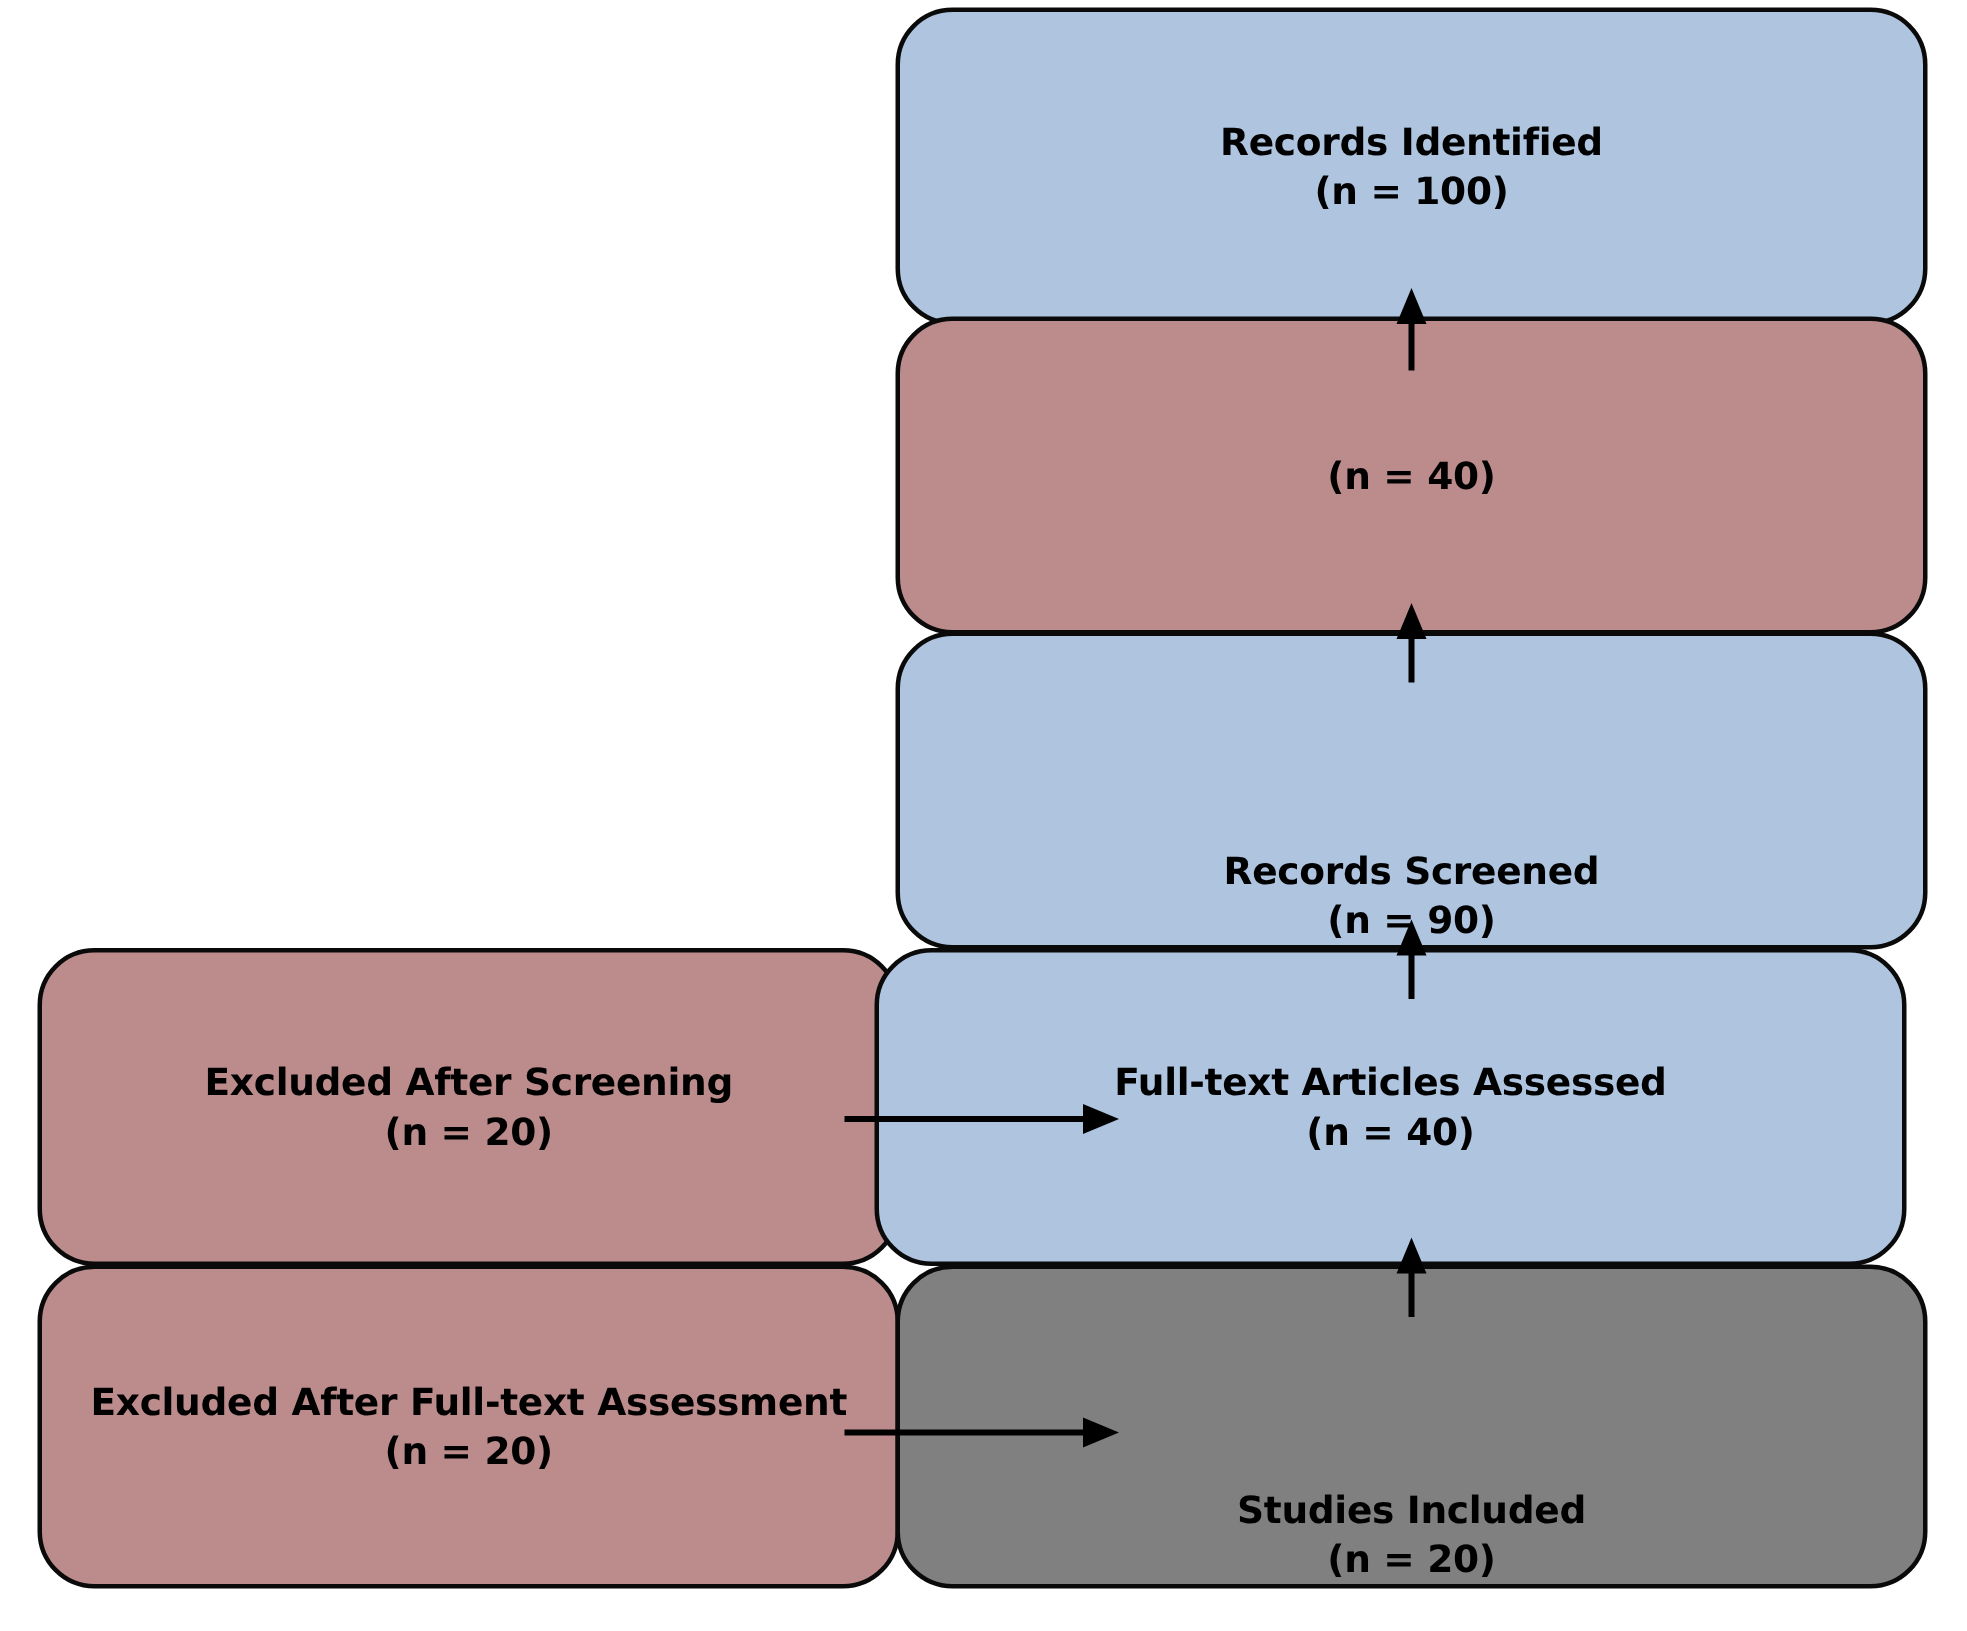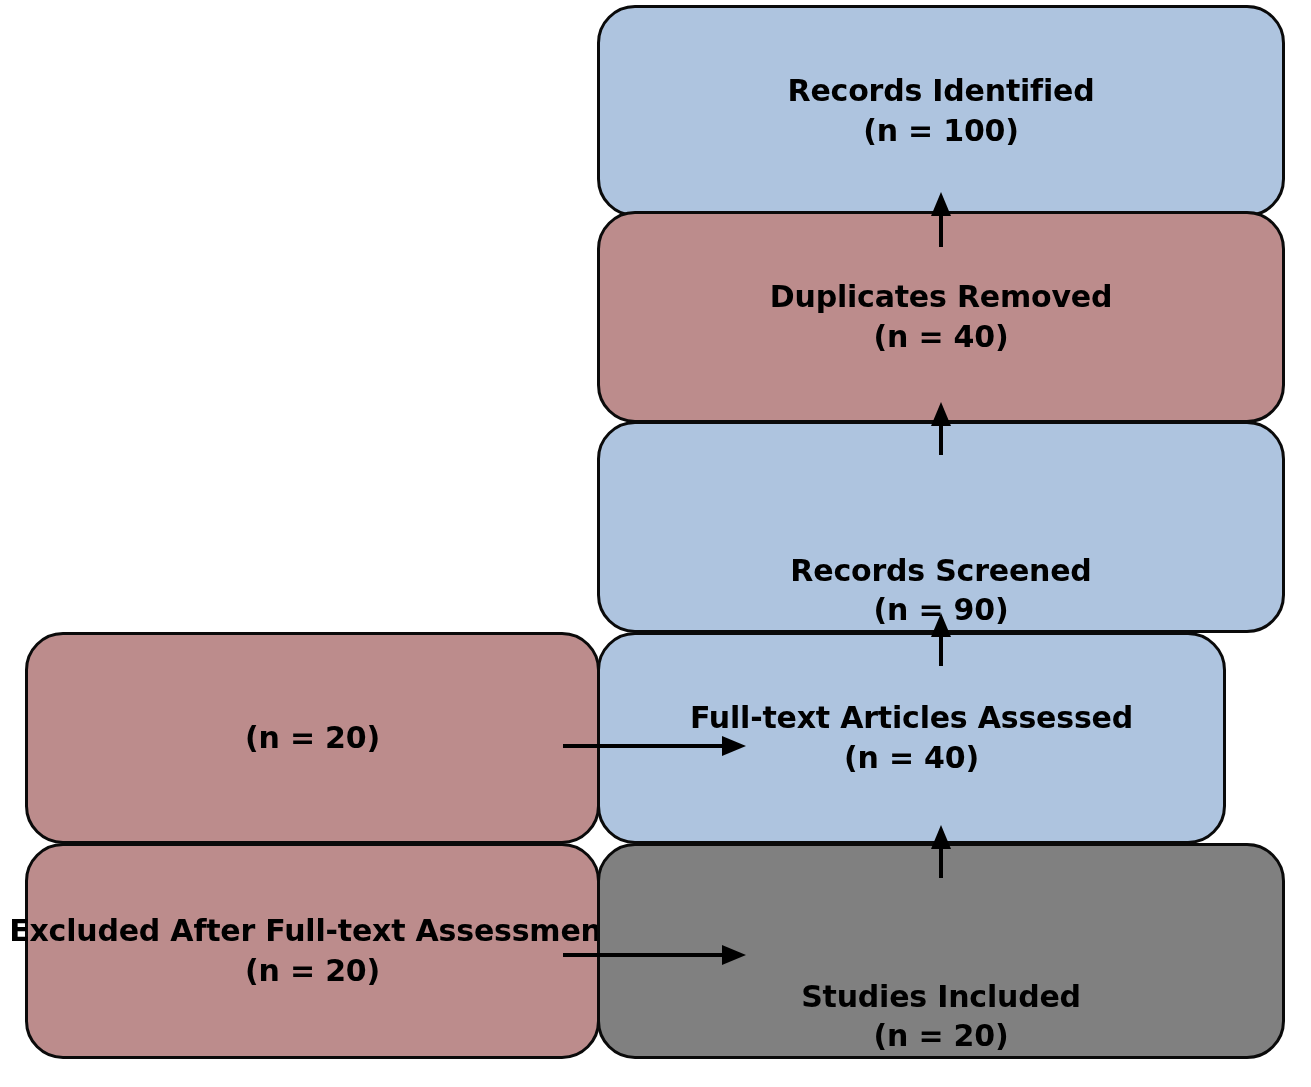--- a/index.html
+++ b/index.html
@@ -27,21 +27,21 @@
     border: 3px solid #0a0a0a;
     border-radius: 38px;
     display: flex;
     align-items: center;
     justify-content: center;
     text-align: center;
   }
   .node-label {
     font-family: "DejaVu Sans", sans-serif;
     font-weight: bold;
-    font-size: 30px;
+    font-size: 25px;
     line-height: 1.32;
     color: #000000;
     white-space: nowrap;
     letter-spacing: -0.2px;
   }
   .node-label .count {
     display: block;
   }
   
   .fill-blue { background: #aec4df; }
@@ -84,39 +84,39 @@
 
   <div class="node fill-blue z1" style="left:597px; top:5px; width:688px; height:212px;">
     <div class="node-label">
       <span>Records Identified</span>
       <span class="count">(n = 100)</span>
     </div>
   </div>
 
   <div class="node fill-pink z2" style="left:597px; top:211px; width:688px; height:212px;">
     <div class="node-label">
-      <span>Duplicates Removed</span>
       <span class="count">(n = 40)</span>
     </div>
   </div>
 
   <div class="node fill-blue z3" style="left:597px; top:421px; width:688px; height:212px;">
     <div class="node-label">
       <span>Records Screened</span>
       <span class="count">(n = 90)</span>
     </div>
   </div>
 
   <div class="node fill-pink z4" style="left:25px; top:632px; width:575px; height:212px;">
     <div class="node-label">
+      <span>Excluded After Screening</span>
       <span class="count">(n = 20)</span>
     </div>
   </div>
 
-  <div class="node fill-blue z5" style="left:597px; top:632px; width:629px; height:212px;">
+  <div class="node fill-blue z5" style="left:583px; top:632px; width:688px; height:212px;">
     <div class="node-label">
       <span>Full-text Articles Assessed</span>
       <span class="count">(n = 40)</span>
     </div>
   </div>
 
   <div class="node fill-pink z5 overflow-label" style="left:25px; top:843px; width:575px; height:216px;">
     <div class="node-label">
       <span>Excluded After Full-text Assessment</span>
       <span class="count">(n = 20)</span>

